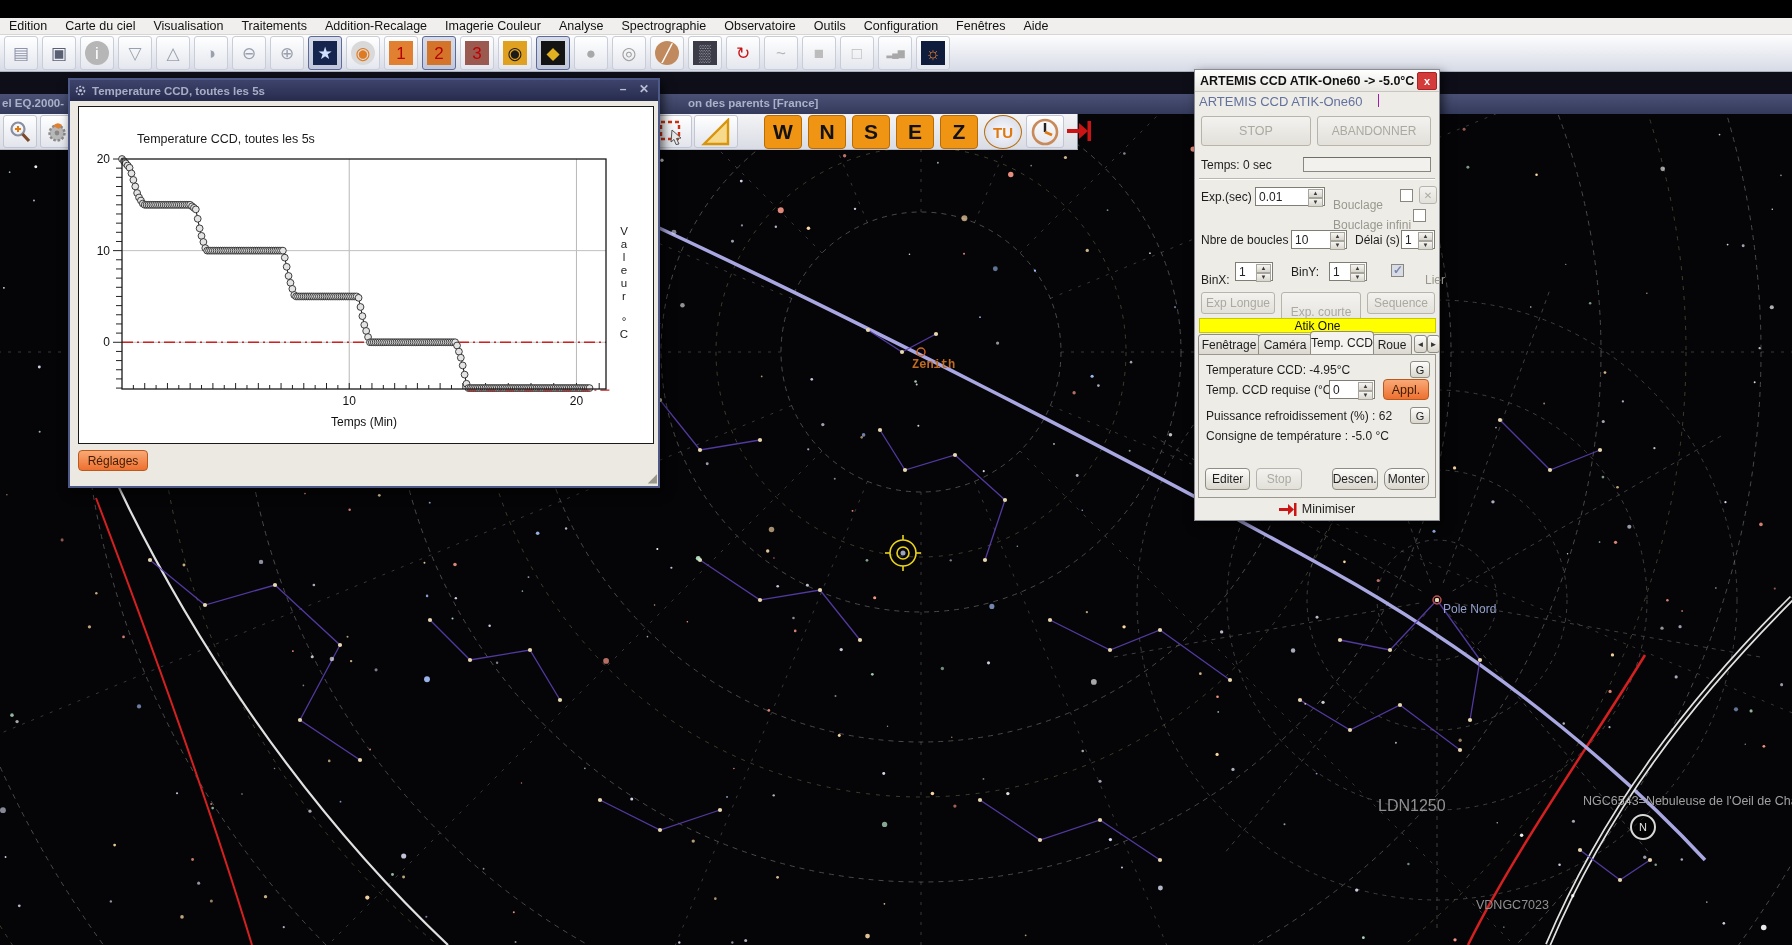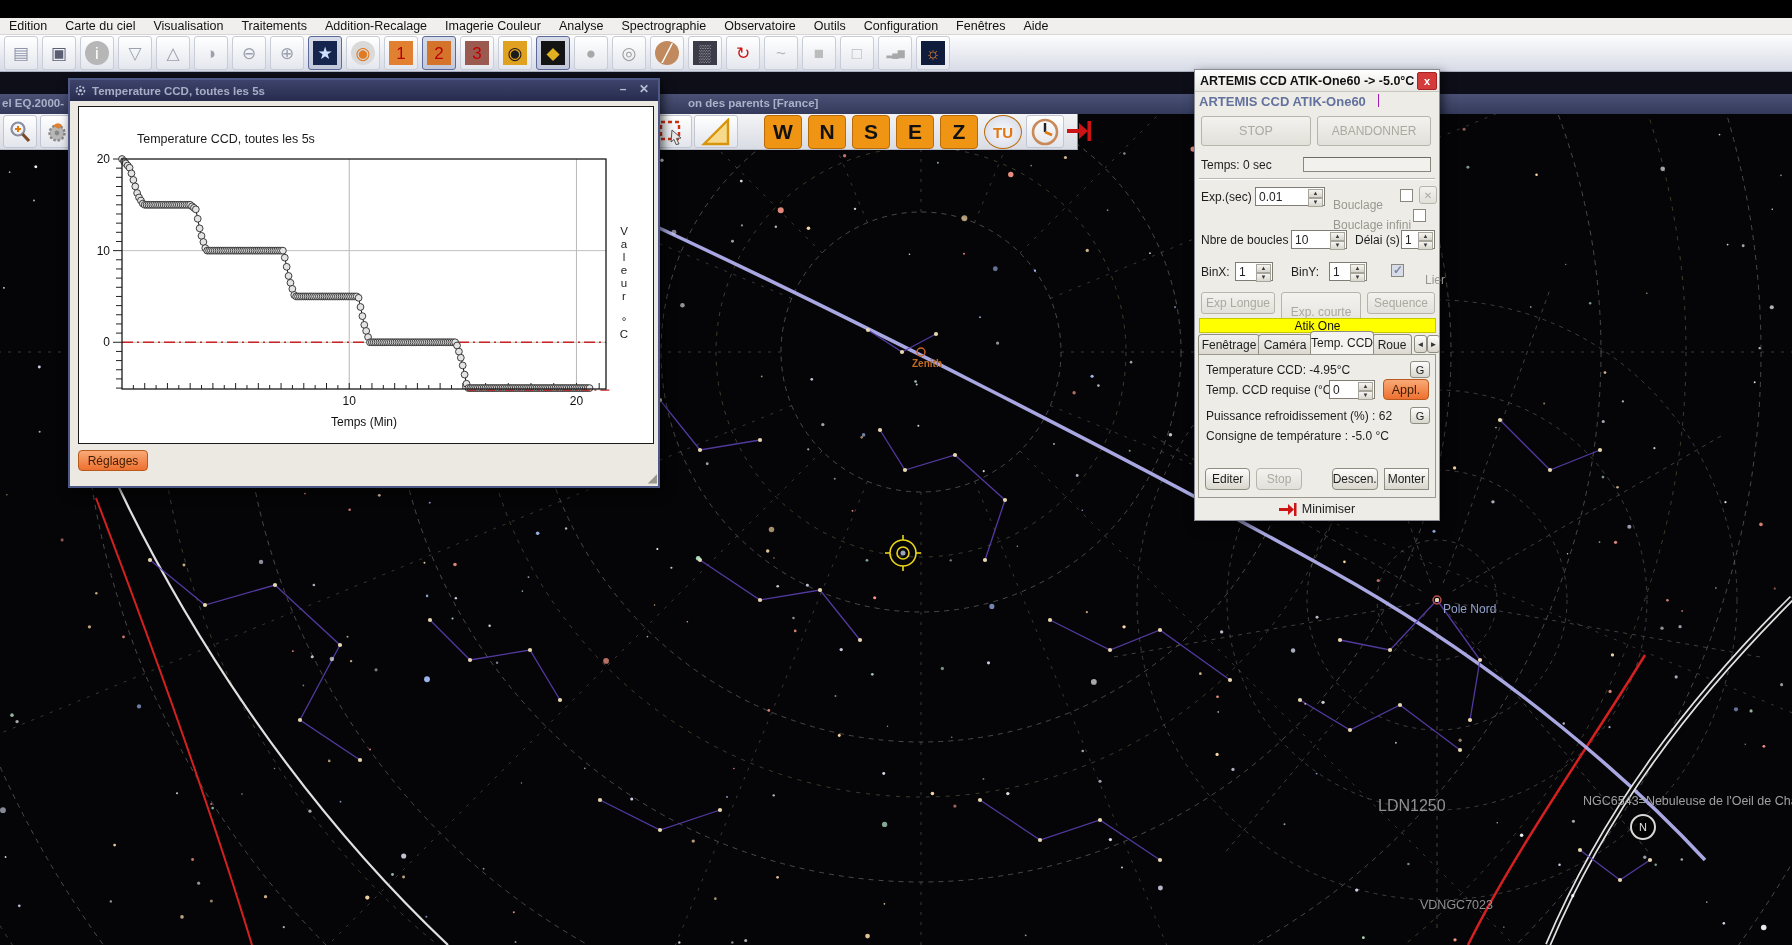--- a/index.html
+++ b/index.html
@@ -82,21 +82,21 @@
   
   #artemis-win { position:absolute; left:1194px; top:69px; width:246px; height:452px;
     border:1px solid #8a8c96; background:#edecE7; background:#edece7; box-shadow:3px 4px 10px rgba(0,0,0,.6); }
   #artemis-titlebar { position:absolute; left:0; top:0; right:0; height:22px;
     background:linear-gradient(#ffffff,#e8e7e2); border-bottom:1px solid #c8c6c0;
     display:flex; align-items:center; padding-left:5px; font-size:12.5px; font-weight:bold; color:#111; }
   #artemis-close { position:absolute; right:2px; top:2px; width:20px; height:18px; background:#d43c3c;
     border:1px solid #a82424; border-radius:2px; color:#fff; font-size:11px; text-align:center; line-height:17px; }
   #artemis-close::before { content:"x"; }
   #artemis-caption { position:absolute; left:4px; top:24px; width:180px; height:13px; overflow:hidden;
-    color:#63719e; font-weight:bold; font-size:13px; border-right:1px solid #a21caf; }
+    color:#63719e; font-weight:normal; font-size:13px; border-right:1px solid #a21caf; }
   #artemis-caption span { display:block; margin-top:0px; }
   .tab { position:absolute; top:0; height:20px; border:1px solid #8f8d82; border-bottom:none;
     border-radius:4px 4px 0 0; background:linear-gradient(#f2f1ee,#dcd9d1); font-size:12px;
     display:flex; align-items:center; justify-content:center; color:#1d1d1d; }
   .tab.active { background:#f4f3f0; height:23px; top:-3px; z-index:2; font-weight:normal; }
   #tabpanel { position:absolute; left:3px; top:284px; width:238px; height:144px; border:1px solid #9a988e; }
   .gbtn { position:absolute; width:20px; height:17px; font-size:11px; }
   .arrbtn { position:absolute; width:13px; height:18px; font-size:8px; color:#333; }
 
   
@@ -579,25 +579,25 @@
         <line x1="903" y1="446" x2="903" y2="441"></line>
         <line x1="903" y1="472" x2="903" y2="477"></line>
         <line x1="890" y1="459" x2="885" y2="459"></line>
         <line x1="916" y1="459" x2="921" y2="459"></line>
       </g>
       <circle cx="903" cy="459" r="2.5" fill="#9aa4c0" stroke="none"></circle>
       <circle cx="1643" cy="733" r="12" fill="rgba(0,0,0,0.5)" stroke="#d8d8d8" stroke-width="2"></circle>
       <text x="1643" y="737" text-anchor="middle" fill="#e0e0e0" font-size="11" font-family="Liberation Sans, sans-serif">N</text>
     </svg>
   <div id="map-labels">
-      <div class="map-label" style="left: 912px; top: 358px; color: rgb(192, 106, 32); font-size: 10px; font-weight: bold;">Zenith</div>
+      <div class="map-label" style="left: 912px; top: 358px; color: rgb(192, 106, 32); font-size: 12px; font-weight: bold; font-family: Liberation Mono, monospace;">Zenith</div>
       <div class="map-label" style="left: 1443px; top: 602px; color: rgb(147, 160, 204); font-size: 12px;">Pole Nord</div>
       <div class="map-label" style="left: 1378px; top: 797px; color: rgb(144, 144, 144); font-size: 16px;">LDN1250</div>
       <div class="map-label" style="left: 1583px; top: 794px; color: rgb(160, 160, 160); font-size: 12.5px;">NGC6543=Nebuleuse de l'Oeil de Cha</div>
-      <div class="map-label" style="left: 1420px; top: 898px; color: rgb(144, 144, 144); font-size: 12.5px; text-align: right;">VDNGC7023</div>
+      <div class="map-label" style="left: 1476px; top: 898px; color: rgb(144, 144, 144); font-size: 12.5px; text-align: right;">VDNGC7023</div>
     </div>
 
   <div id="sky-frame-filler"></div>
   <div id="sky-titlebar">
     <span id="sky-title-left">el EQ.2000-</span>
     <span id="sky-title-right">on des parents [France]</span>
   </div>
   <div id="toolbar2">
       <div class="t2-btn" style="left:3px;width:34px">
         <svg width="24" height="24" viewBox="0 0 24 24">
@@ -1134,21 +1134,21 @@
     </div>
     <span class="lbl" style="left:160px;top:163px">Délai (s)</span>
     <div class="spinbox" style="left:206px;top:160px;width:34px">
       <span>1</span>
         <span class="spin">
           <i class="up"></i>
           <i class="dn"></i>
         </span>
     </div>
 
-    <span class="lbl" style="left:6px;top:195px">BinX:</span>
+    <span class="lbl" style="left:6px;top:203px">BinX:</span>
     <div class="spinbox" style="left:40px;top:192px;width:38px">
       <span>1</span>
         <span class="spin">
           <i class="up"></i>
           <i class="dn"></i>
         </span>
     </div>
     <span class="lbl" style="left:96px;top:195px">BinY:</span>
     <div class="spinbox" style="left:134px;top:192px;width:38px">
       <span>1</span>
@@ -1188,21 +1188,21 @@
           </span>
       </div>
       <button class="btn-orange" style="position:absolute;left:184px;top:24px;width:46px;height:21px;font-size:12.5px">Appl.</button>
       <span class="lbl" style="left:7px;top:54px">Puissance refroidissement (%) : 62</span>
       <button class="btn3d gbtn" style="left:211px;top:52px">G</button>
       <span class="lbl" style="left:7px;top:74px">Consigne de température : -5.0 °C</span>
       <div id="artemis-bottom-btns" style="position: absolute; left: 0px; top: 113px; width: 100%; display: flex; gap: 6px; padding: 0px 6px;">
           <button class="btn3d" style="flex: 1 1 0%; height: 22px; border-radius: 4px;">Editer</button>
           <button class="btn3d disabled" style="flex: 1 1 0%; height: 22px; border-radius: 4px;">Stop</button>
           <button class="btn3d" style="flex: 1 1 0%; height: 22px; border-radius: 4px; margin-left: 24px;">Descen.</button>
-          <button class="btn3d" style="flex: 1 1 0%; height: 22px; border-radius: 0;">Monter</button>
+          <button class="btn3d" style="flex: 1 1 0%; height: 22px; border-radius: 8px;">Monter</button>
         </div>
     </div>
 
     <div style="position:absolute;left:0;top:432px;width:100%;display:flex;align-items:center;justify-content:center;gap:5px">
       <svg width="18" height="13" viewBox="0 0 18 13">
         <line x1="0" y1="6.5" x2="11" y2="6.5" stroke="#cc1414" stroke-width="3"></line>
         <polygon points="9,1 15,6.5 9,12" fill="#cc1414"></polygon>
         <rect x="15" y="0" width="2.5" height="13" fill="#cc1414"></rect>
       </svg>
       <span style="font-size:12.5px">Minimiser</span>

